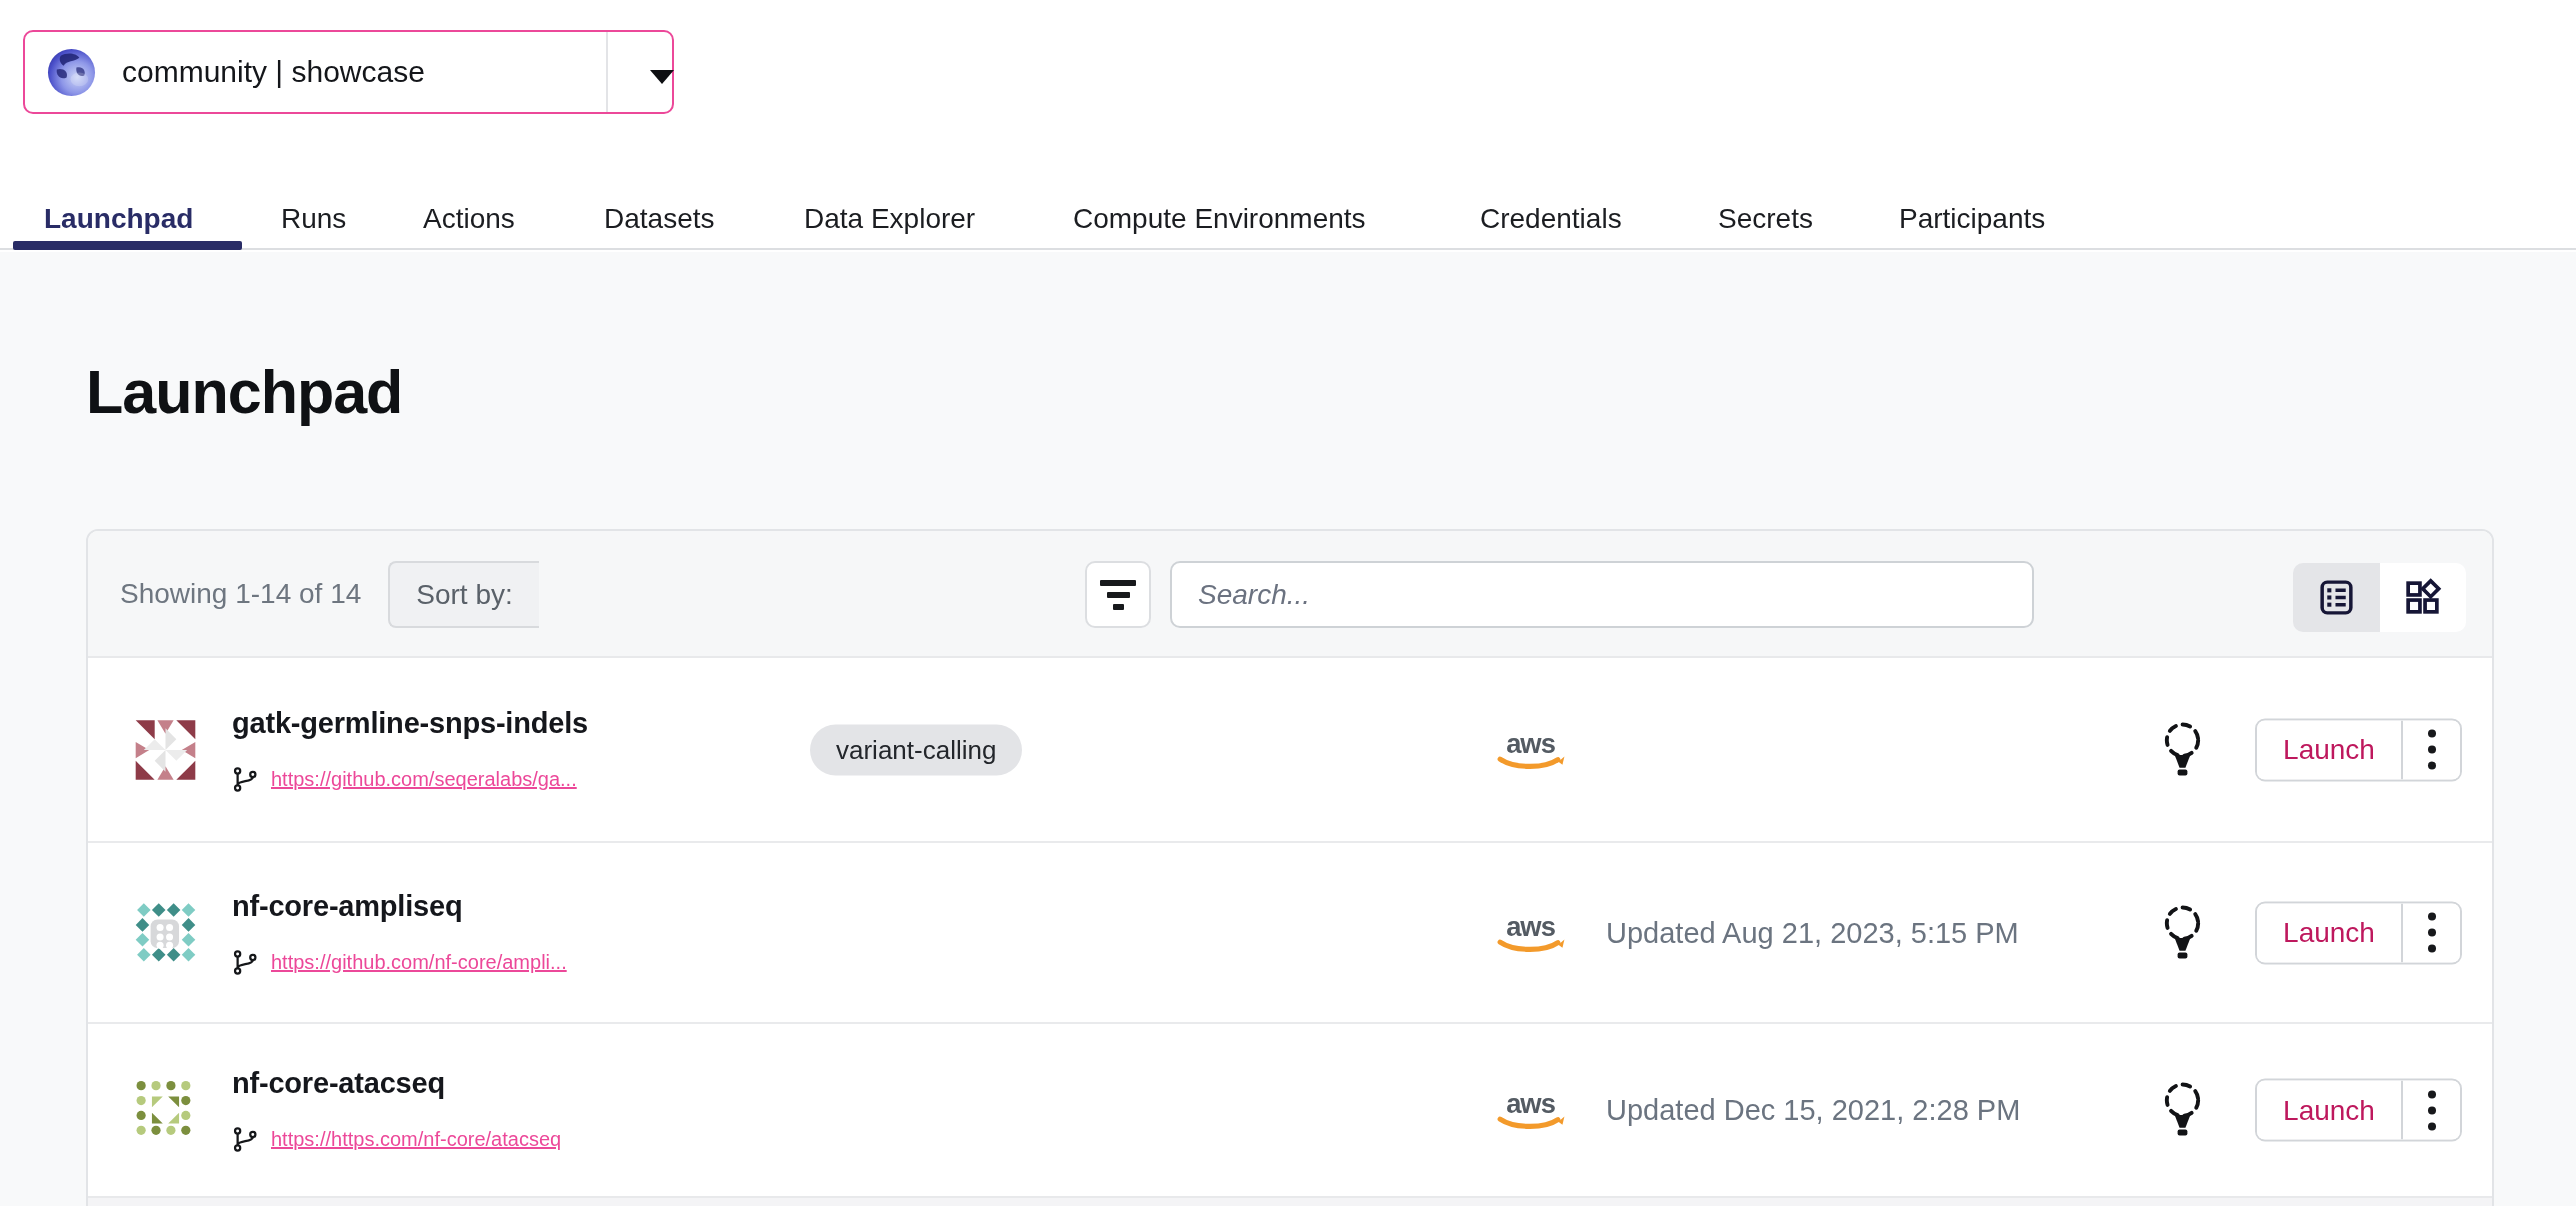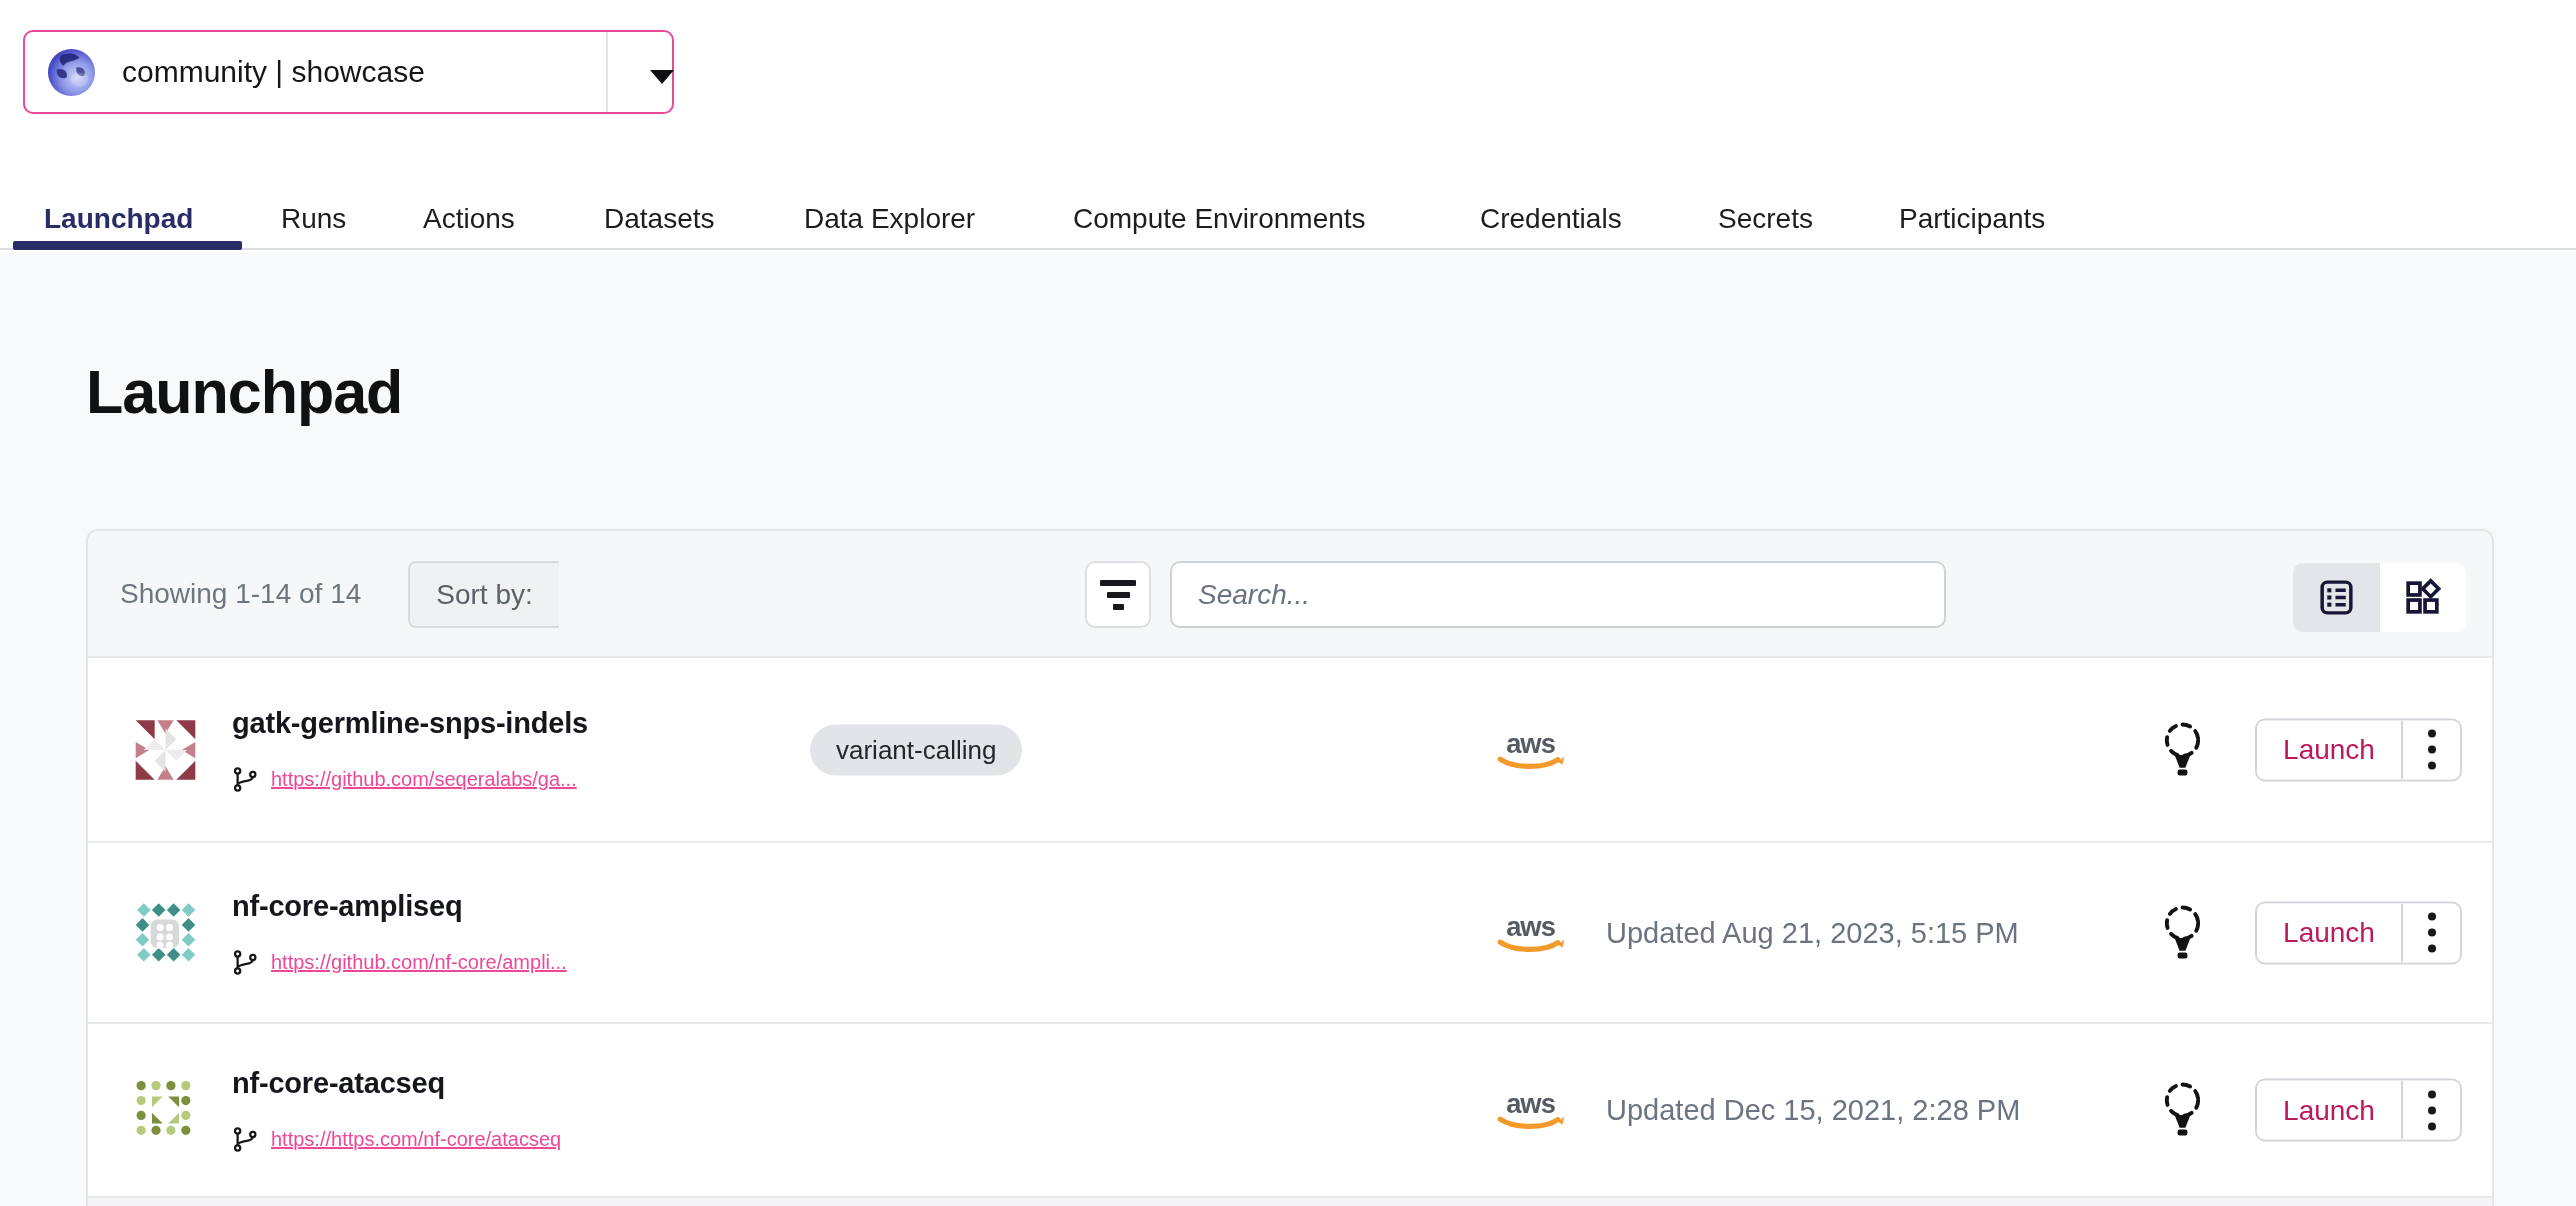--- a/index.html
+++ b/index.html
@@ -35,37 +35,37 @@
   .page-sub { position:absolute; left:86px; top:209px; font-size:29px; color:#24262b; }
 
   .card { position:absolute; left:86px; top:277px; width:2408px; height:711px;
     background:#fff; border:2px solid #e2e4e7; border-radius:12px 12px 0 0; overflow:hidden; }
 
   
   .toolbar { position:relative; height:127px; background:#f6f7f8;
     border-bottom:2px solid #e8e9eb; }
   .showing { position:absolute; left:32px; top:0; height:125px; display:flex;
     align-items:center; font-size:28px; color:#6e7680; }
-  .sort-group { position:absolute; left:320px; top:30px; height:67px; display:flex; }
+  .sort-group { position:absolute; left:300px; top:30px; height:67px; display:flex; }
   .sort-label { height:67px; width:151px; background:#f0f1f3; border:2px solid #d8dadd;
     border-right:none; border-radius:8px 0 0 8px; display:flex; align-items:center;
     justify-content:center; font-size:28px; color:#5a6169; }
   .sort-select { height:67px; width:507px; background:#fff; border:2px solid #7cb1f7;
     border-radius:2px 8px 8px 2px; display:flex; align-items:center; position:relative;
     cursor:pointer; }
   .sort-value { margin-left:32px; font-size:28px; color:#3c4147; }
   .sort-caret { position:absolute; right:26px; top:29px; width:0; height:0;
     border-left:10px solid transparent; border-right:10px solid transparent;
     border-top:12px solid #3f454c; }
   .filter-btn { position:absolute; left:997px; top:30px; width:66px; height:67px;
     background:#fff; border:2px solid #dcdee1; border-radius:10px; cursor:pointer;
     display:flex; flex-direction:column; align-items:center; justify-content:center; gap:6px; }
   .fbar { height:6px; border-radius:1px; background:#17191c; }
   .fbar.b1{width:36px;} .fbar.b2{width:23px;} .fbar.b3{width:11px;}
-  .search-input { position:absolute; left:1082px; top:30px; width:776px; height:67px;
+  .search-input { position:absolute; left:1082px; top:30px; width:864px; height:67px;
     background:#fff; border:2px solid #ced2d6; border-radius:10px; padding:0 26px;
     font-size:28px; color:#24262b; font-family:"Liberation Sans", sans-serif; outline:none; }
   .search-input::placeholder { font-style:italic; color:#6b7280; }
   .view-toggle { position:absolute; right:26px; top:32px; width:173px; height:69px;
     display:flex; border-radius:10px; overflow:hidden; }
   .vt-btn { width:87px; height:69px; display:flex; align-items:center; justify-content:center;
     cursor:pointer; }
   .vt-btn.active { background:#e4e5e8; }
   .vt-btn.inactive { background:#ffffff; }
 

